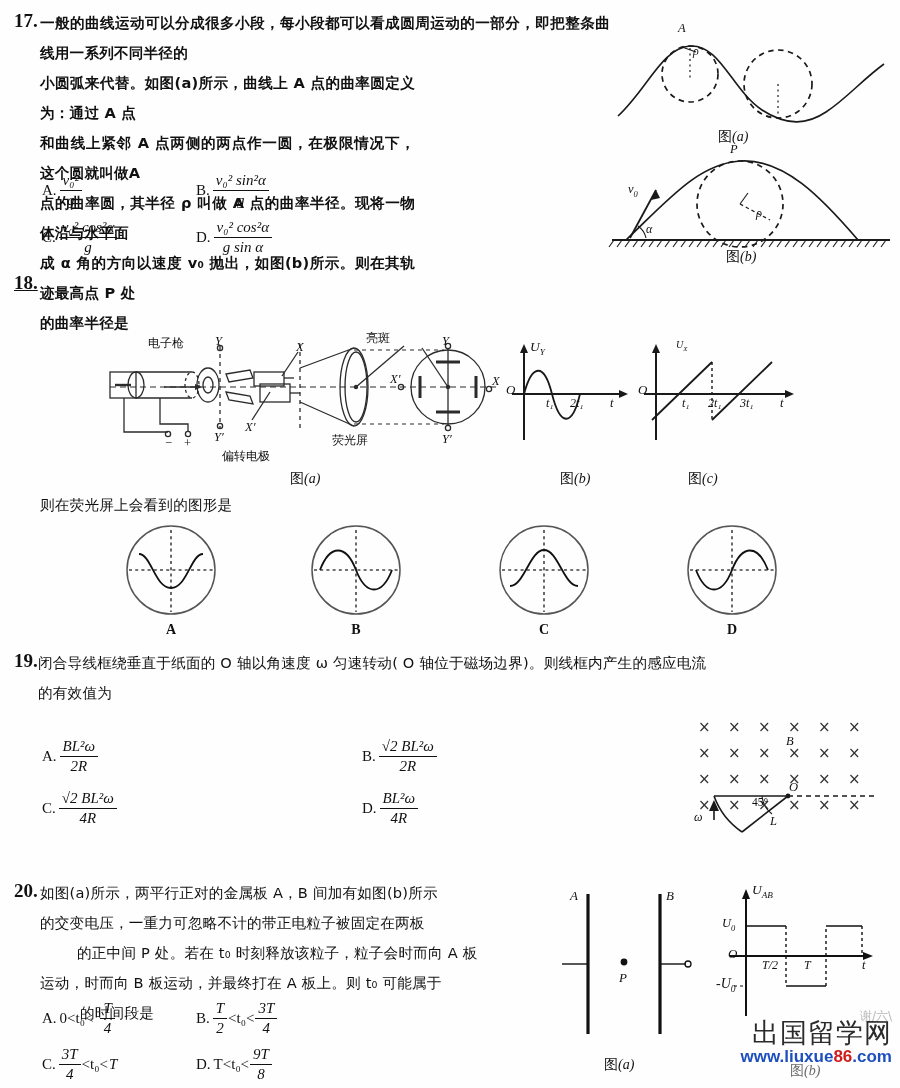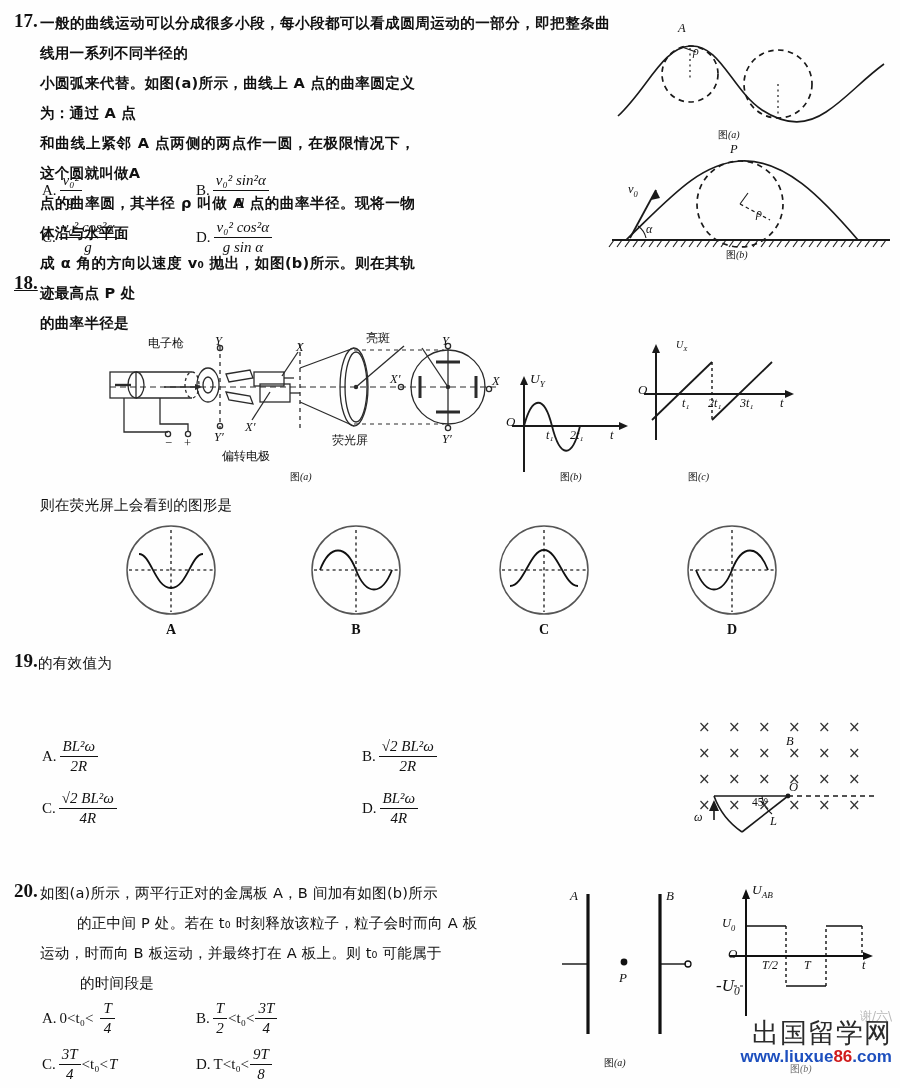--- a/index.html
+++ b/index.html
@@ -44,21 +44,21 @@
     vertical-align: middle;
     font-style: italic;
     line-height: 1.15;
   }
   .frac .num { padding: 0 3px 1px 3px; border-bottom: 1.3px solid #111; white-space: nowrap; }
   .frac .den { padding: 1px 3px 0 3px; white-space: nowrap; }
 
   
   .cap {
     position: absolute;
-    font-size: 10px;
+    font-size: 14px;
     font-family: "DejaVu Sans", sans-serif;
     white-space: nowrap;
   }
   .cap .par { font-family: "Liberation Serif", serif; font-style: italic; }
 
   
   .flab {
     position: absolute;
     font-size: 12.5px;
     font-style: italic;
@@ -303,21 +303,21 @@
     <div class="flab" style="left:338px; top:96px;">Y′</div>
     <div class="flab" style="left:388px; top:38px;">X</div>
     <div class="flab" style="left:286px; top:36px;">X′</div>
     <div class="flab" style="left:61px; top:100px; font-style:normal;">−</div>
     <div class="flab" style="left:80px; top:100px; font-style:normal;">+</div>
   </div>
   <div class="cap" style="left:290px; top:470px;">
     <span>图</span><span class="par">(a)</span>
   </div>
 
-  <div style="position:absolute; left:500px; top:340px; width:140px; height:110px;margin-top:32px;">
+  <div style="position:absolute; left:500px; top:340px; width:140px; height:110px;">
     <svg width="140" height="110" viewBox="0 0 140 110">
       <line x1="24" y1="100" x2="24" y2="8" stroke="#1a1a1a" stroke-width="2"></line>
       <polygon points="24,4 20,13 28,13" fill="#1a1a1a"></polygon>
       <line x1="12" y1="54" x2="124" y2="54" stroke="#1a1a1a" stroke-width="2"></line>
       <polygon points="128,54 119,50 119,58" fill="#1a1a1a"></polygon>
       <path d="M24 54 C 32 24, 44 22, 52 54 C 60 86, 72 88, 80 54" fill="none" stroke="#1a1a1a" stroke-width="1.8"></path>
     </svg>
     <div class="flab" style="left:30px; top:-1px; font-size:13.5px;"><span>U</span><sub>Y</sub></div>
     <div class="flab" style="left:6px; top:42px; font-size:13px;">O</div>
     <div class="flab" style="left:46px; top:56px; font-size:12px;">t₁</div>
@@ -386,20 +386,21 @@
       <circle cx="56" cy="46" r="44" fill="none" stroke="#555" stroke-width="1.5"></circle>
       <line x1="14" y1="46" x2="98" y2="46" stroke="#444" stroke-width="1.6" stroke-dasharray="3,3.2"></line>
       <line x1="56" y1="6" x2="56" y2="88" stroke="#444" stroke-width="1.6" stroke-dasharray="3,3.2"></line>
       <path d="M20 46 C 30 72, 46 72, 56 46 C 66 20, 82 20, 92 46" fill="none" stroke="#111" stroke-width="1.8"></path>
     </svg>
     <div style="text-align:center; font-size:14px; font-weight:700; font-family:'Liberation Serif',serif; margin-top:2px;">D</div>
   </div>
 
   <div class="qnum" style="left:14px; top:650px;">19.</div>
   <div class="q" style="left:38px; top:648px; width:852px;">
+    <div class="qtext cn" style="width:852px;">闭合导线框绕垂直于纸面的 O 轴以角速度 ω 匀速转动( O 轴位于磁场边界)。则线框内产生的感应电流</div>
     <div class="qtext cn" style="width:400px;">的有效值为</div>
   </div>
 
   <div class="opts">
     <div class="opt" style="left:42px; top:738px;">
       <span class="lab">A.</span>
       <span class="frac">
         <span class="num">BL²ω</span>
         <span class="den">2R</span>
       </span>
@@ -475,20 +476,21 @@
     <div class="flab" style="left:110px; top:26px; font-size:12.5px;">B</div>
     <div class="flab" style="left:113px; top:72px; font-size:12.5px;">O</div>
     <div class="flab" style="left:18px; top:102px; font-size:12px;">ω</div>
     <div class="flab" style="left:94px; top:106px; font-size:12.5px;">L</div>
     <div class="flab" style="left:76px; top:88px; font-size:11.5px; font-style:normal;">45°</div>
   </div>
 
   <div class="qnum" style="left:14px; top:880px;">20.</div>
   <div class="q" style="left:40px; top:878px; width:520px;">
     <div class="qtext cn" style="width:520px;">如图(a)所示，两平行正对的金属板 A，B 间加有如图(b)所示</div>
+    <div class="qtext cn" style="width:520px;">的交变电压，一重力可忽略不计的带正电粒子被固定在两板</div>
     <div class="qtext cn" style="width:520px;margin-left:37px;">的正中间 P 处。若在 t₀ 时刻释放该粒子，粒子会时而向 A 板</div>
     <div class="qtext cn" style="width:520px;">运动，时而向 B 板运动，并最终打在 A 板上。则 t₀ 可能属于</div>
     <div class="qtext cn" style="width:520px;margin-left:40px;">的时间段是</div>
   </div>
 
   <div class="opts">
     <div class="opt" style="left:42px; top:1000px;">
       <span class="lab">A.</span>
       <span style="margin-right:7px;">0&lt;t₀&lt;</span>
       <span class="frac">
@@ -556,21 +558,21 @@
       <line x1="70" y1="102" x2="110" y2="102" stroke="#111" stroke-width="1.6"></line>
       <line x1="110" y1="102" x2="110" y2="42" stroke="#111" stroke-width="1.4" stroke-dasharray="3,3"></line>
       <line x1="110" y1="42" x2="146" y2="42" stroke="#111" stroke-width="1.6"></line>
       <line x1="146" y1="42" x2="146" y2="72" stroke="#111" stroke-width="1.4" stroke-dasharray="3,3"></line>
 
       <line x1="18" y1="102" x2="30" y2="102" stroke="#111" stroke-width="1.2" stroke-dasharray="3,3"></line>
     </svg>
     <div class="flab" style="left:36px; top:-2px; font-size:13.5px;"><span>U</span><sub>AB</sub></div>
     <div class="flab" style="left:6px; top:32px; font-size:12.5px;">U<sub>0</sub></div>
     <div class="flab" style="left:12px; top:62px; font-size:13px;">O</div>
-    <div class="flab" style="left:0px; top:92px; font-size:17px;">-U<sub>0</sub></div>
+    <div class="flab" style="left:0px; top:92px; font-size:14px;">-U<sub>0</sub></div>
     <div class="flab" style="left:46px; top:74px; font-size:12px;">T/2</div>
     <div class="flab" style="left:88px; top:74px; font-size:12px;">T</div>
     <div class="flab" style="left:146px; top:74px; font-size:12.5px;">t</div>
   </div>
   <div class="cap" style="left:790px; top:1062px; color:#6a6a6a;">
     <span>图</span><span class="par">(b)</span>
   </div>
 
   <div class="wm">
     <div class="ghost">谢/六\</div>

